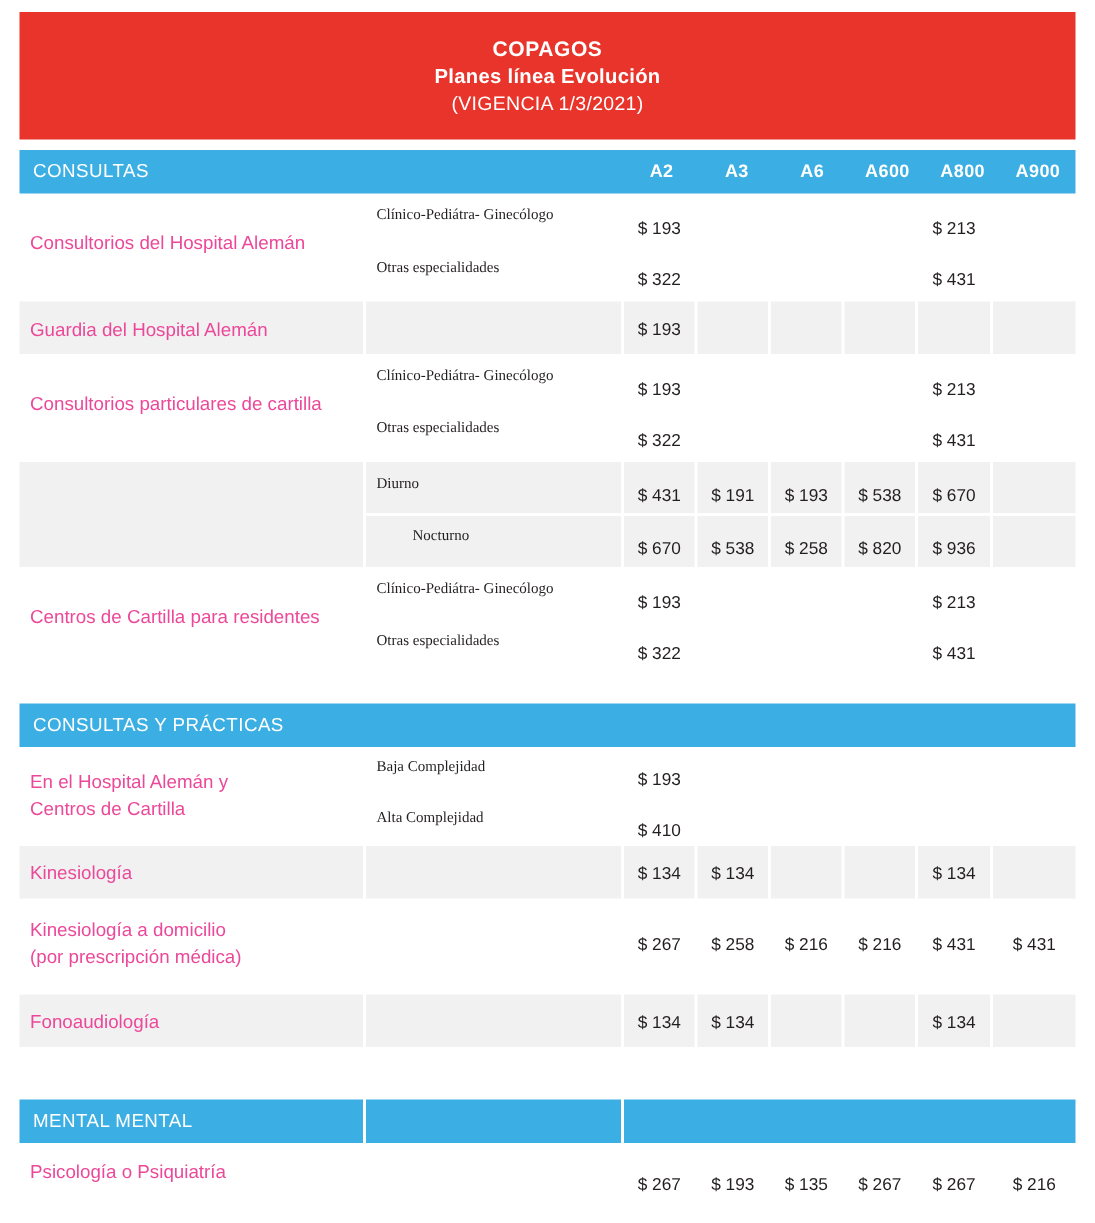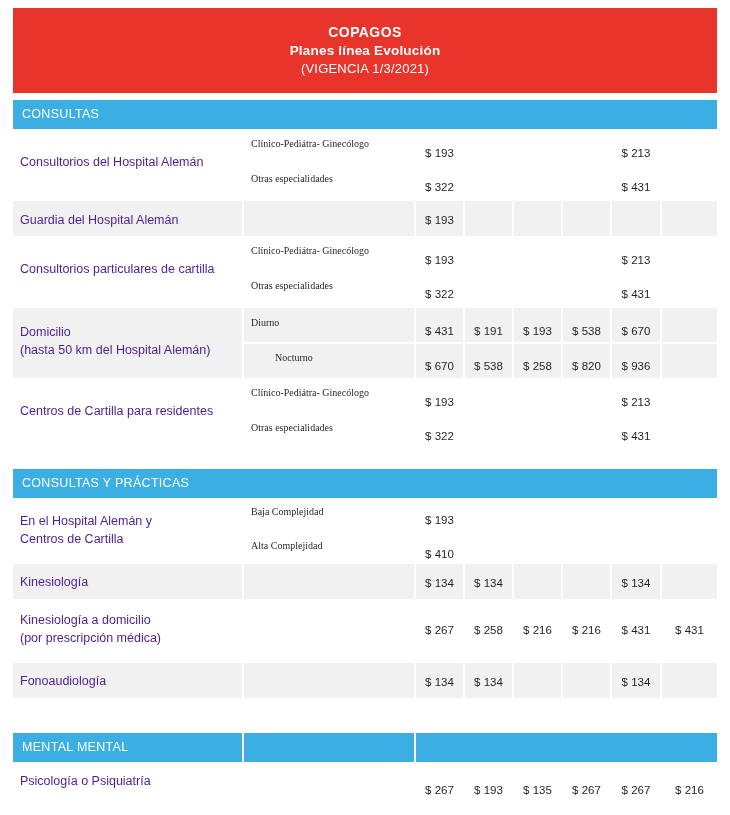--- a/index.html
+++ b/index.html
@@ -123,21 +123,21 @@
   .p2 { left: 501px;  width: 47px; }
   .p3 { left: 550px;  width: 47px; }
   .p4 { left: 599px;  width: 48px; }
   .p5 { left: 649px;  width: 55px; }
 
   .txt-name {
     position: absolute;
     left: 7px;
     width: 222px;
     font-size: 12.5px;
-    color: #4c1d95;
+    color: #ec4899;
     line-height: 1.45;
   }
   .txt-sub {
     position: absolute;
     left: 238px;
     width: 165px;
     font-size: 10px;
     color: #231f20;
     line-height: 1.4;
     font-family: Liberation Serif, serif;
@@ -165,20 +165,28 @@
     <div class="t1">COPAGOS</div>
     <div class="t2">Planes línea Evolución</div>
     <div class="t3">(VIGENCIA 1/3/2021)</div>
   </div>
 
   <div id="sections-root">
       <div class="tbl" style="top: 100px;">
         <div class="sec-head">
           <div class="band full"></div>
           <div class="lbl">CONSULTAS</div>
+          <div class="plans">
+            <div class="pcol">A2</div>
+            <div class="pcol">A3</div>
+            <div class="pcol">A6</div>
+            <div class="pcol">A600</div>
+            <div class="pcol">A800</div>
+            <div class="pcol">A900</div>
+          </div>
         </div>
         <div class="drow plain" style="height: 72px;">
           <div class="txt-name" style="top: 24px;">
             <div>Consultorios del Hospital Alemán</div>
           </div>
           <div class="txt-sub" style="top: 8px;">Clínico-Pediátra- Ginecólogo</div>
           <div class="txt-price p0" style="top: 18px;">$ 193</div>
           <div class="txt-price p4" style="top: 18px;">$ 213</div>
           <div class="txt-sub" style="top: 43px;">Otras especialidades</div>
           <div class="txt-price p0" style="top: 52px;">$ 322</div>
@@ -218,24 +226,20 @@
           <div class="cellbg p3" style="top: 0px; height: 34px;"></div>
           <div class="cellbg p4" style="top: 0px; height: 34px;"></div>
           <div class="cellbg p5" style="top: 0px; height: 34px;"></div>
           <div class="cellbg c-sub" style="top: 36px; height: 34px;"></div>
           <div class="cellbg p0" style="top: 36px; height: 34px;"></div>
           <div class="cellbg p1" style="top: 36px; height: 34px;"></div>
           <div class="cellbg p2" style="top: 36px; height: 34px;"></div>
           <div class="cellbg p3" style="top: 36px; height: 34px;"></div>
           <div class="cellbg p4" style="top: 36px; height: 34px;"></div>
           <div class="cellbg p5" style="top: 36px; height: 34px;"></div>
-          <div class="txt-name" style="top: 15px;">
-            <div>Domicilio</div>
-            <div>(hasta 50 km del Hospital Alemán)</div>
-          </div>
           <div class="txt-sub" style="top: 8px;">Diurno</div>
           <div class="txt-price p0" style="top: 17px;">$ 431</div>
           <div class="txt-price p1" style="top: 17px;">$ 191</div>
           <div class="txt-price p2" style="top: 17px;">$ 193</div>
           <div class="txt-price p3" style="top: 17px;">$ 538</div>
           <div class="txt-price p4" style="top: 17px;">$ 670</div>
           <div class="txt-sub" style="top: 43px; padding-left: 24px;">Nocturno</div>
           <div class="txt-price p0" style="top: 52px;">$ 670</div>
           <div class="txt-price p1" style="top: 52px;">$ 538</div>
           <div class="txt-price p2" style="top: 52px;">$ 258</div>

